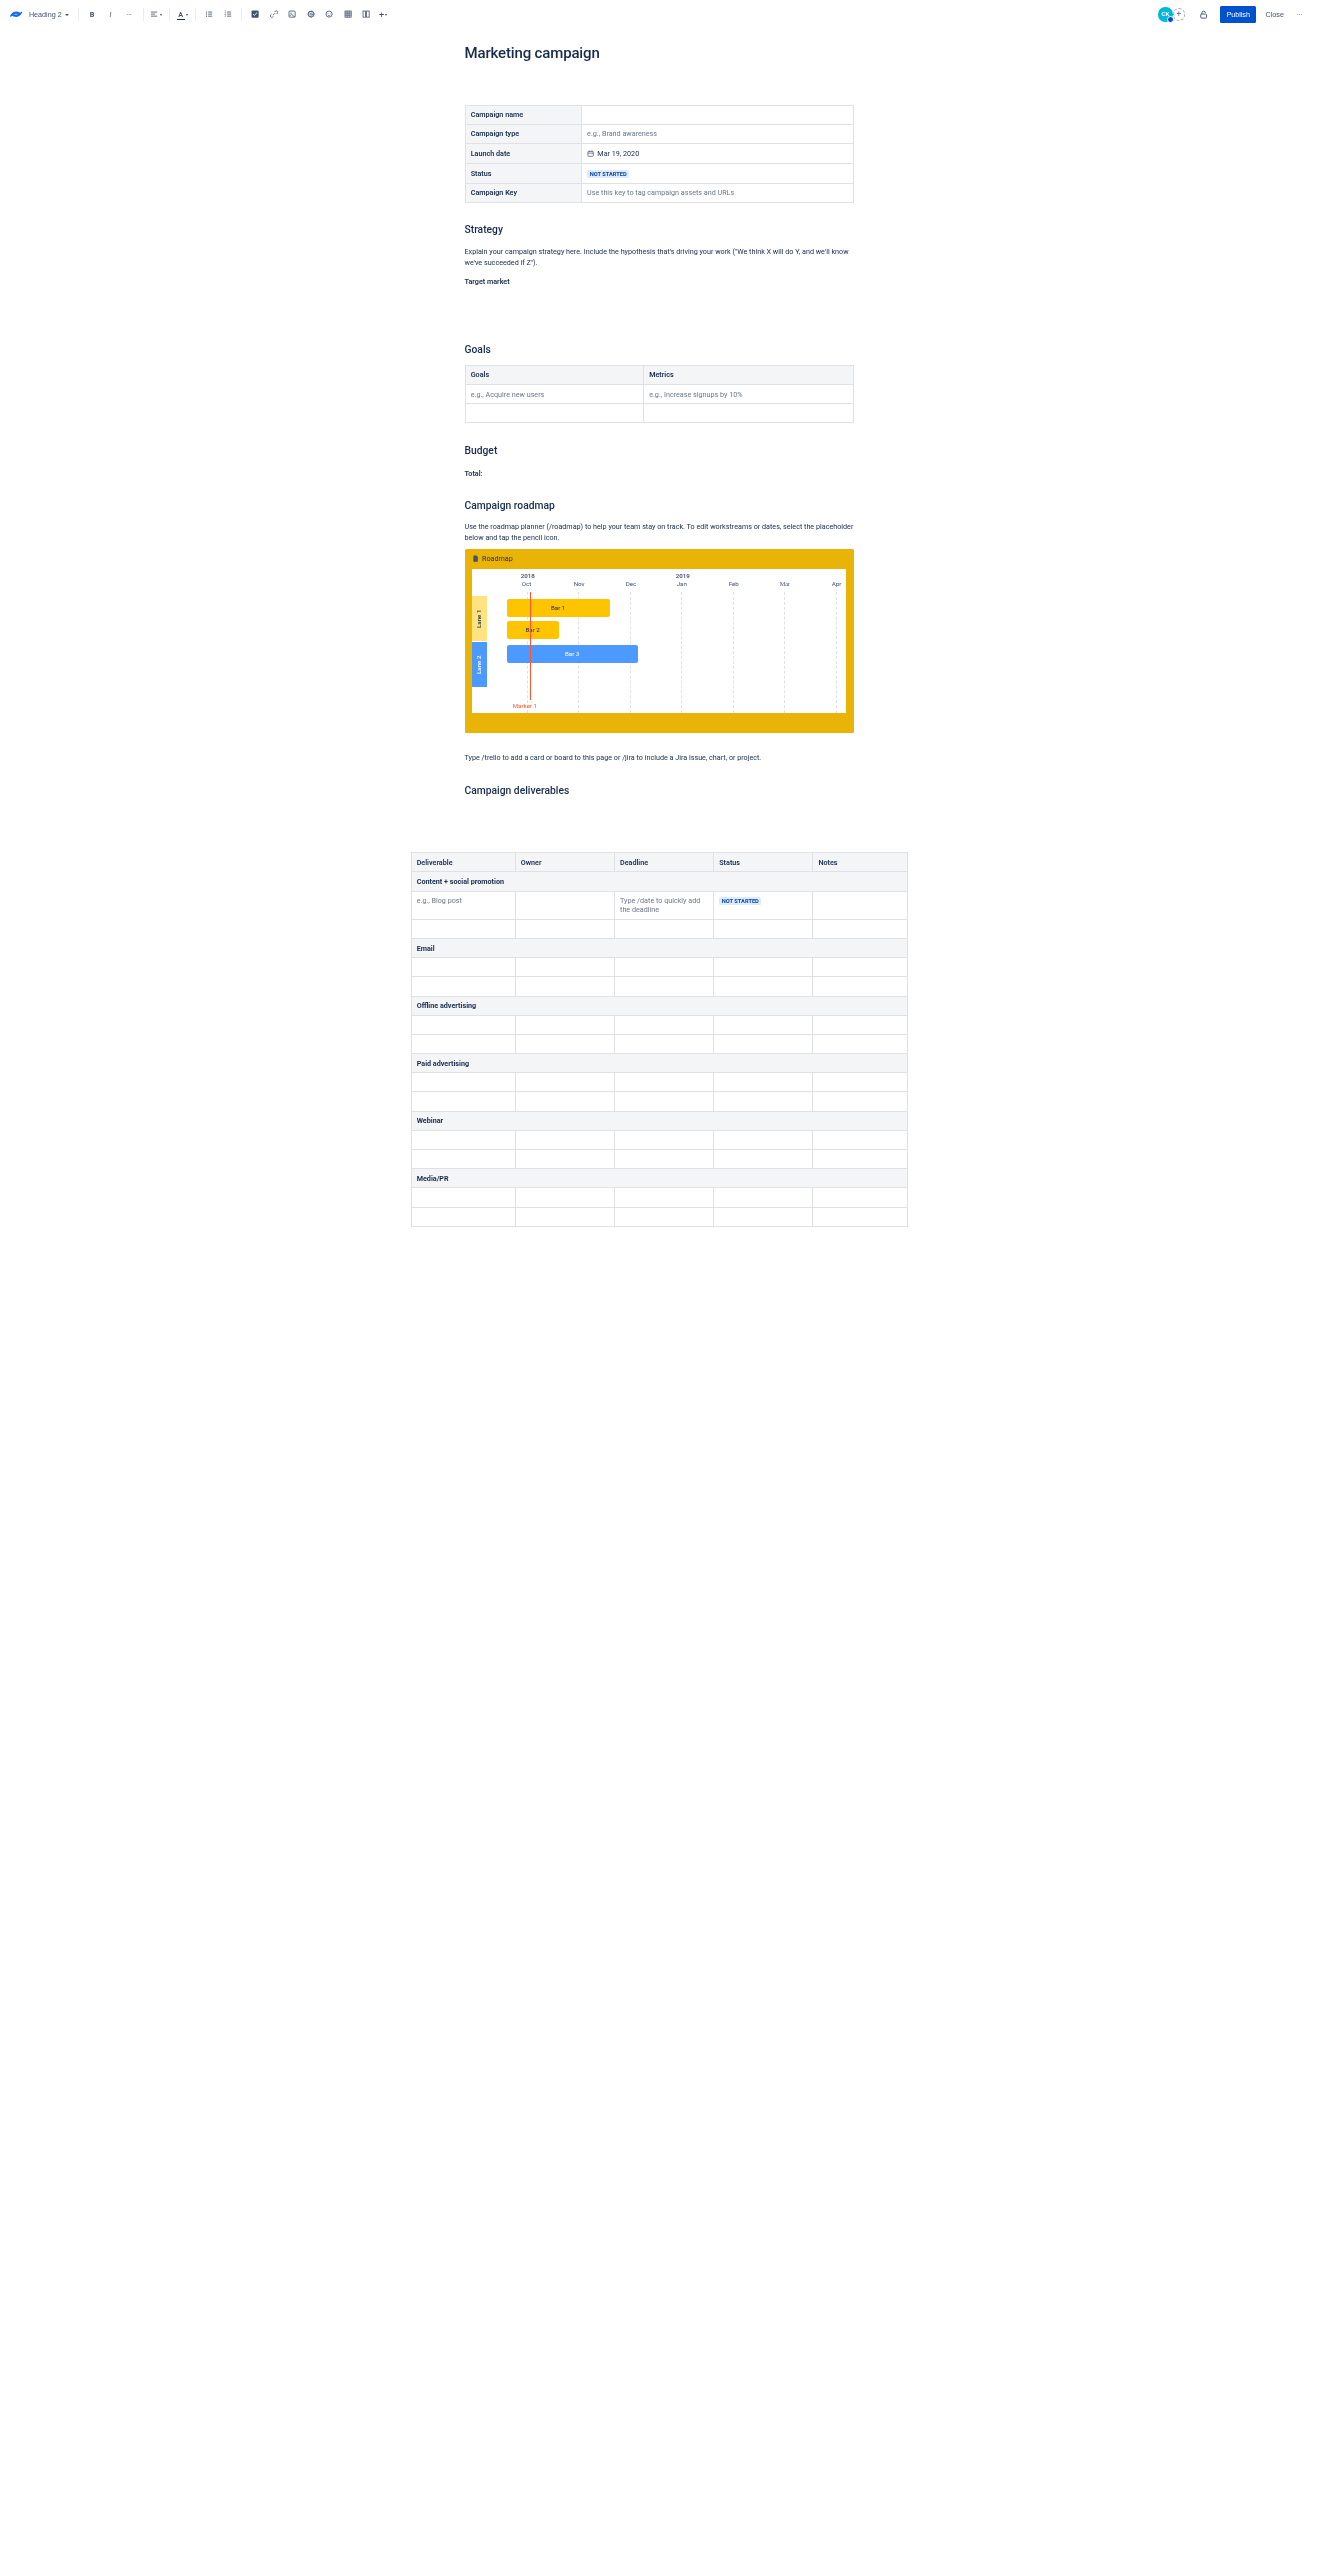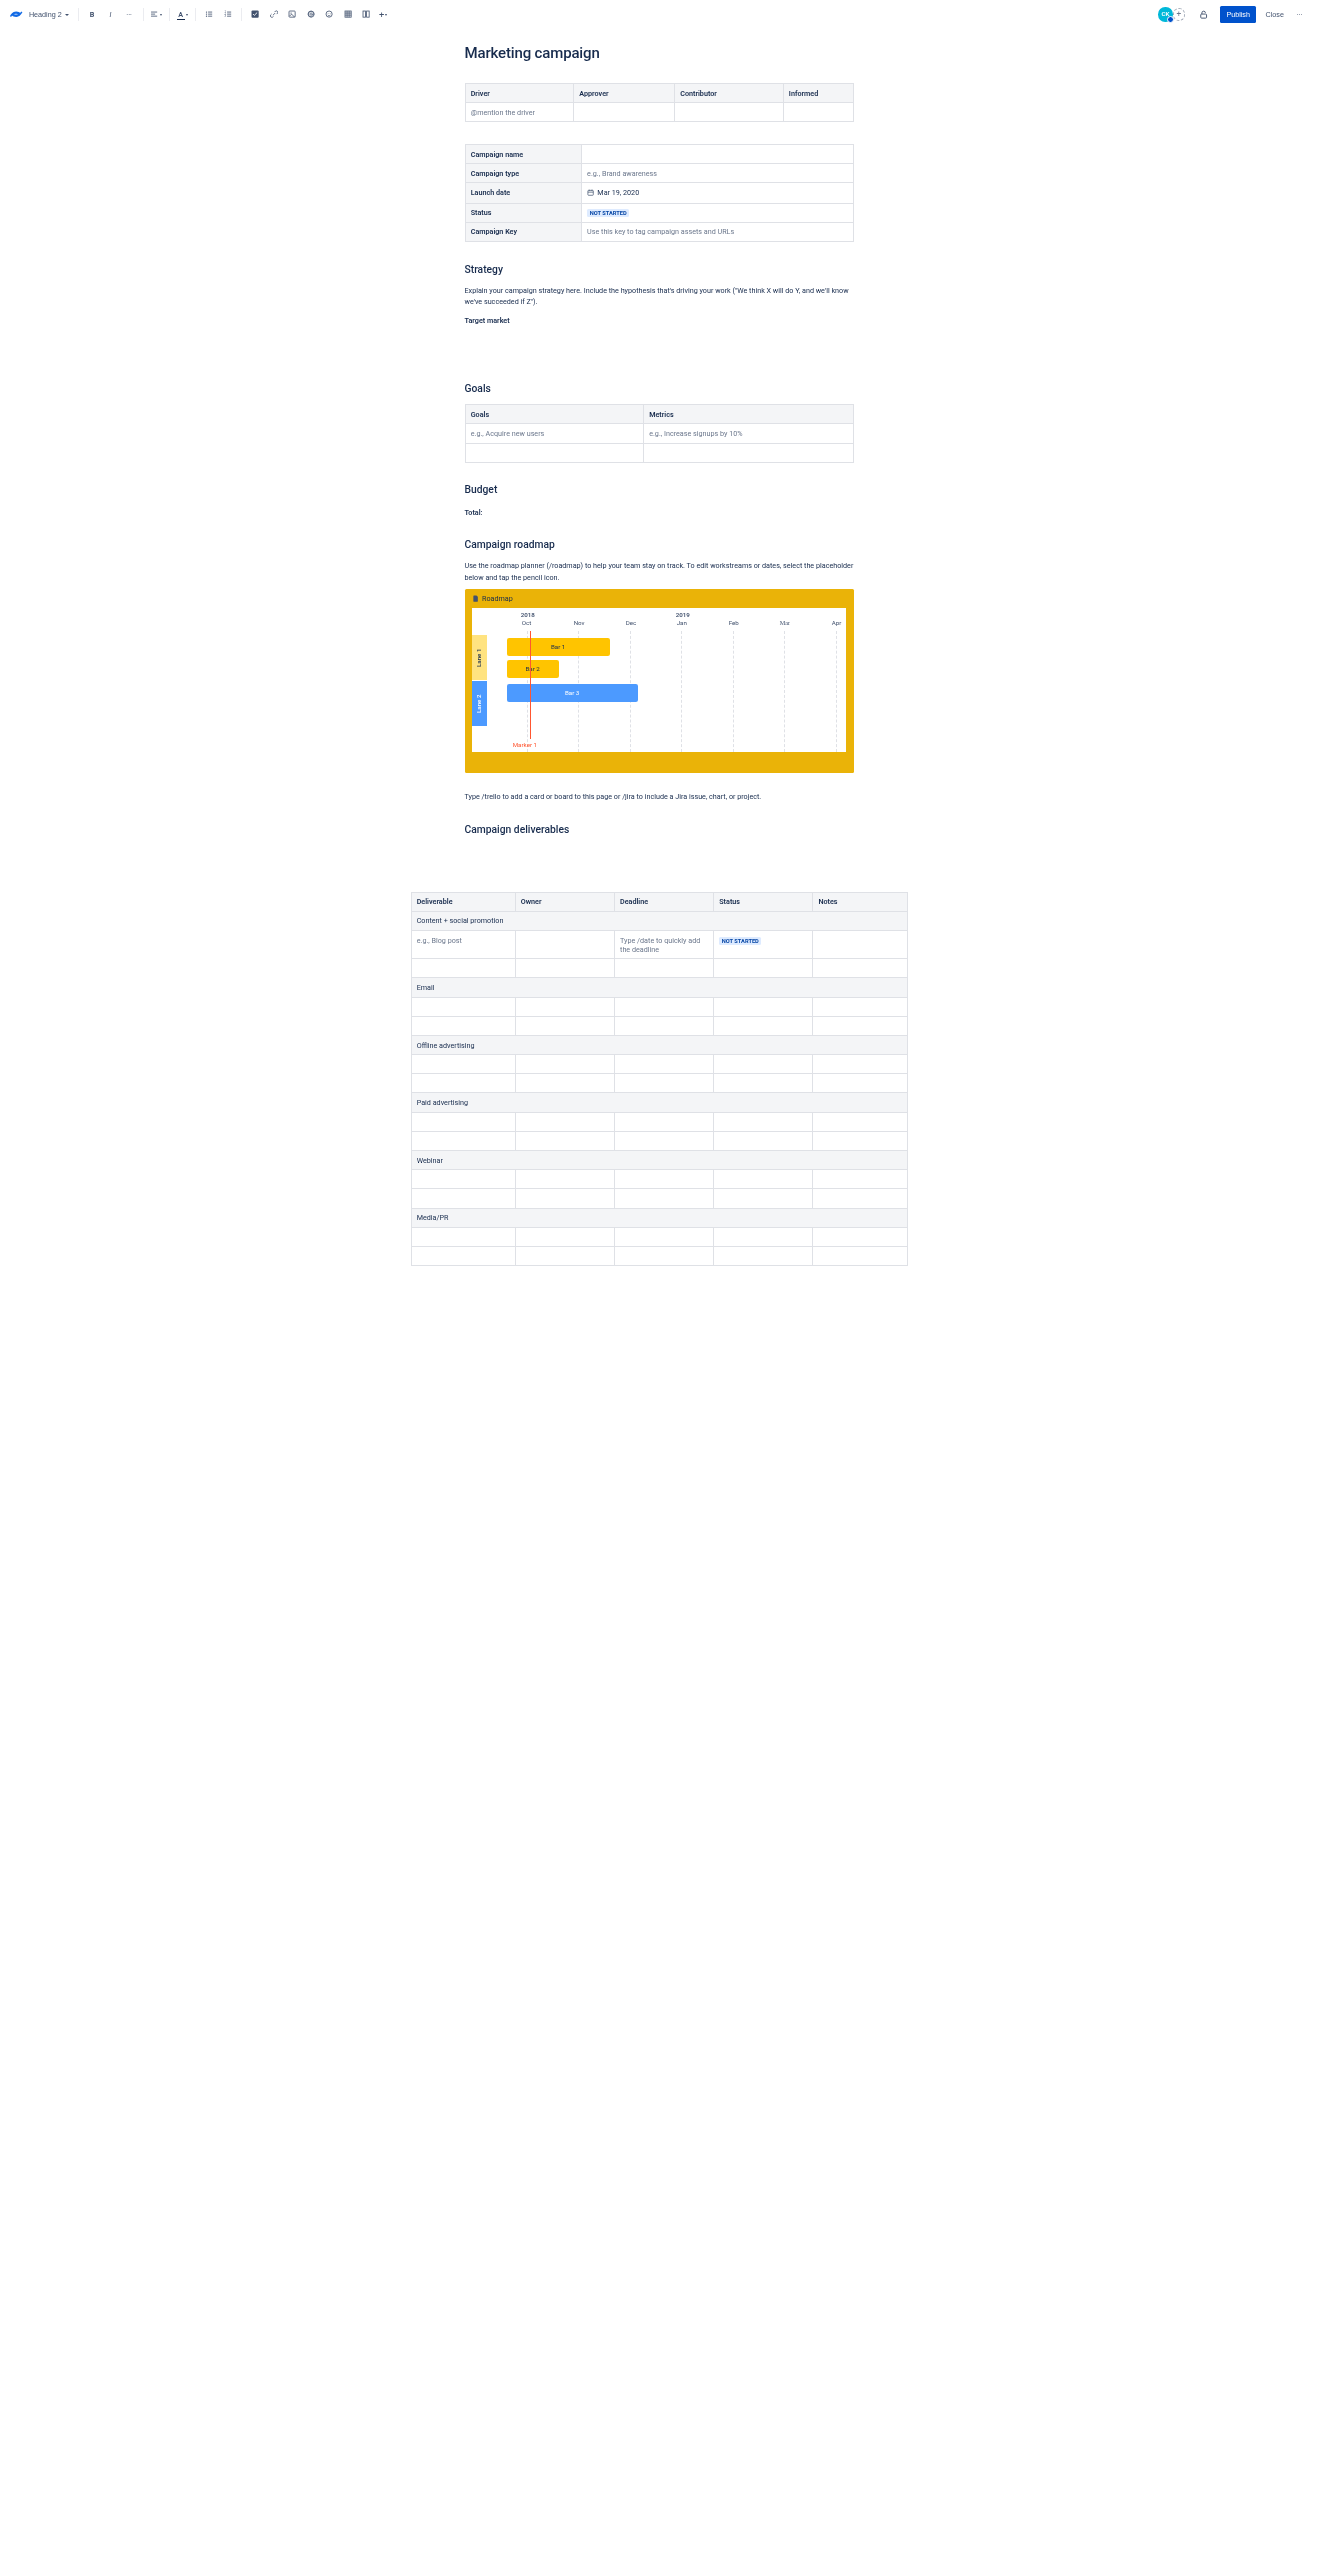--- a/index.html
+++ b/index.html
@@ -95,21 +95,21 @@
   table.doc td.header-cell { background:#F4F5F7; font-weight:600;margin-top:20px; }
   table.doc td.placeholder, .placeholder { color:#6B778C; }
   .status-lozenge {
     display:inline-block;
     background:#DEEBFF;color:#0747A6;
     font-size:5.7px;font-weight:700;
     padding:1px 2.6px;border-radius:1.5px;
     text-transform:uppercase;
   }
   table.doc tr.section-row td {
-    background:#F4F5F7; font-weight:400;
+    background:#F4F5F7; font-weight:700;
   }
   table.doc td:empty::after,
   table.doc th:empty::after { content:"\00a0"; }
 
   
   .roadmap {
     background:#eab308;
     border-radius:1.5px;
     padding: 0 0 20.6px;
     margin-top: 5.2px;
@@ -284,36 +284,20 @@
       </svg>
   </span>
   <button class="btn-publish">Publish</button>
   <button class="btn-close">Close</button>
   <span class="tbtn">···</span>
 </div>
 
 <div class="page-body">
   <h1>Marketing campaign</h1>
 
-  <table class="doc">
-    <tbody>
-        <tr>
-      <th style="width:28%">Driver</th>
-      <th style="width:26%">Approver</th>
-      <th style="width:28%">Contributor</th>
-      <th style="width:18%">Informed</th>
-    </tr>
-    <tr>
-      <td class="placeholder">@mention the driver</td>
-      <td></td>
-      <td></td>
-      <td></td>
-    </tr>
-  </tbody>
-    </table>
 
   <div style="height:21.6px"></div>
 
   <table class="doc">
     <tbody>
         <tr>
       <td class="header-cell" style="width:30%">Campaign name</td>
       <td></td>
     </tr>
     <tr>

